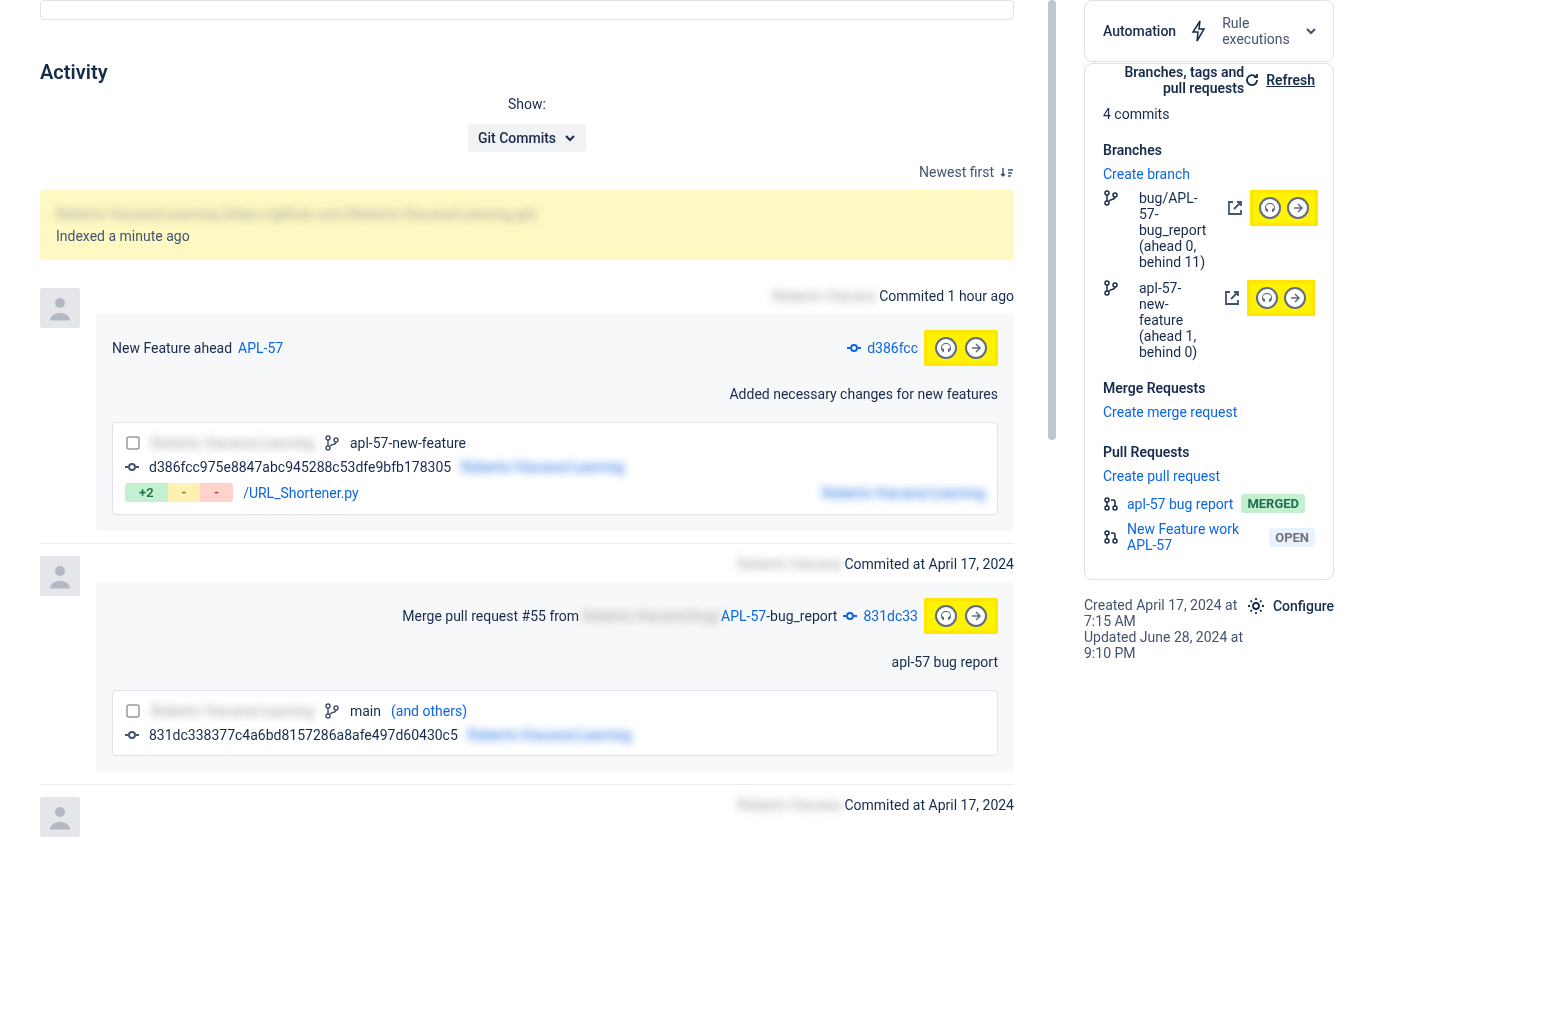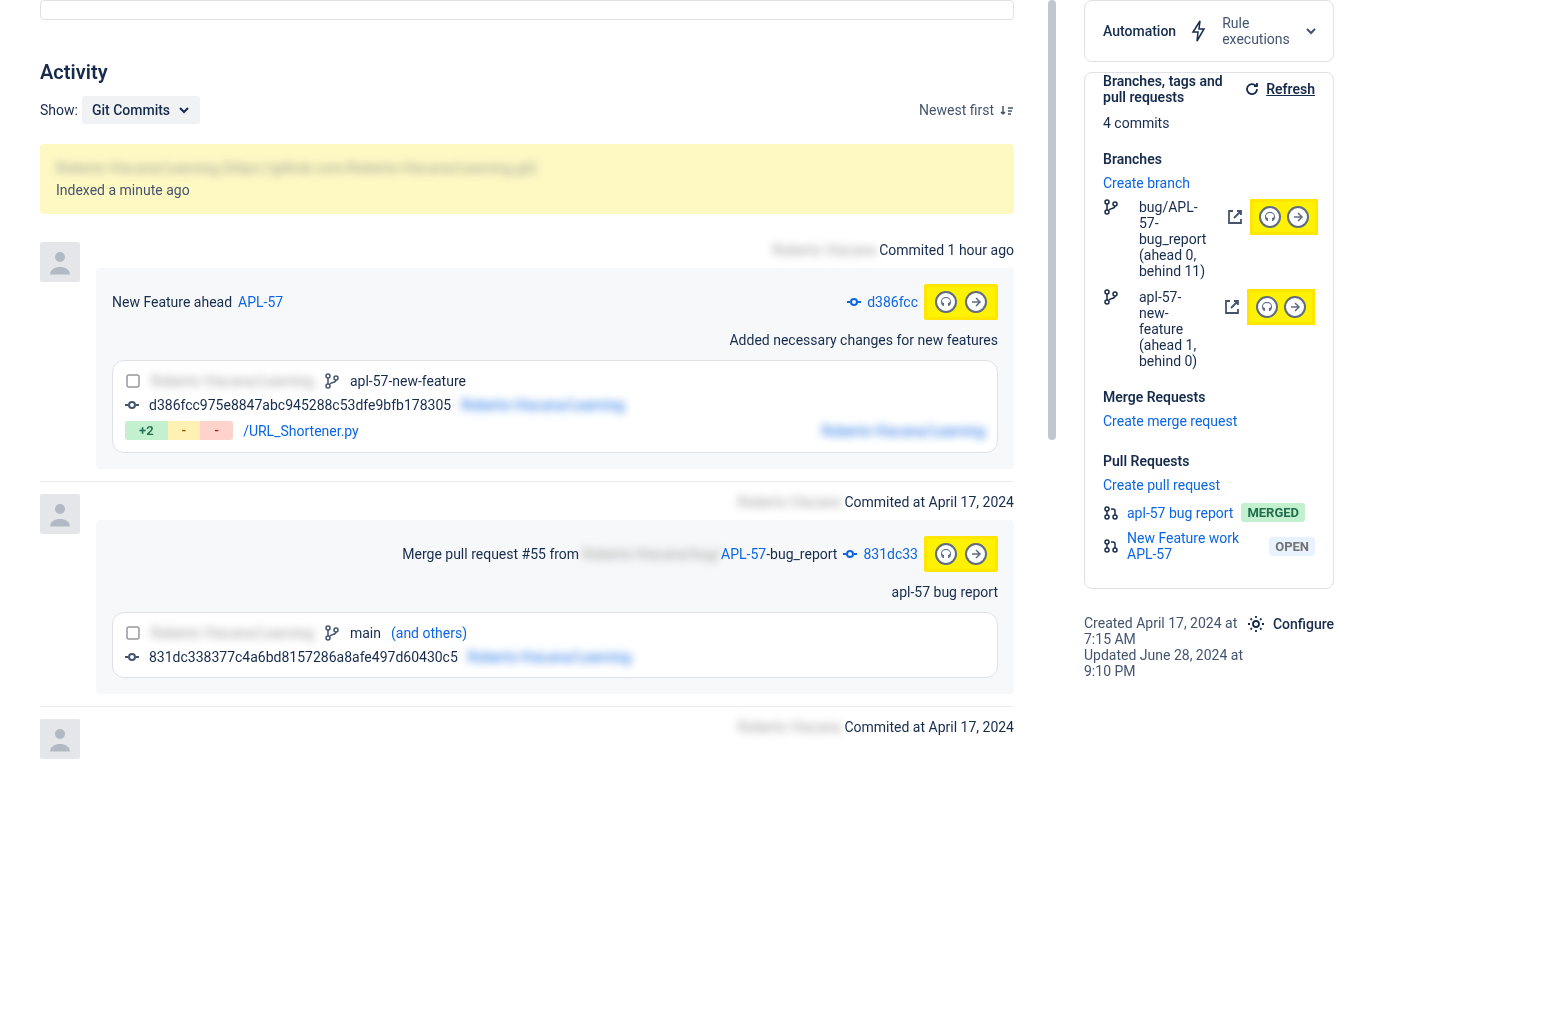--- a/index.html
+++ b/index.html
@@ -2,56 +2,56 @@
 <html><head>
 <meta charset="utf-8">
 <style>
 * { box-sizing: border-box; margin: 0; padding: 0; }
 body { font-family: -apple-system, BlinkMacSystemFont, "Segoe UI", Roboto, sans-serif; background: #fff; color: #172b4d; font-size: 14px; }
 .container { display: flex; gap: 40px; padding: 0 10px; }
 .main-col { flex: 1; min-width: 0; padding: 0 30px; position: relative; }
 .side-col { width: 460px; padding-right: 210px; }
 .card-top { border: 1px solid #dfe1e6; border-radius: 4px; height: 20px; margin-bottom: 40px; margin-left: 0; }
 .activity-title { font-size: 20px; font-weight: 600; color: #172b4d; margin-bottom: 12px; }
-.activity-filter { display: flex; align-items: center; gap: 4px; margin-bottom: 20px; }
+.activity-filter { display: flex; align-items: center; gap: 12px; margin-bottom: 10px; flex-direction: column; }
 .filter-label { color: #172b4d; }
 .filter-select { background: #f1f2f4; border-radius: 3px; padding: 6px 10px; display: flex; align-items: center; gap: 8px; cursor: pointer; }
 .filter-select span { font-weight: 500; }
 .newest { margin-left: auto; color: #44546f; display:flex; align-items:center; gap:6px; }
 .index-block { background: #fef9c3; border-radius: 4px; padding: 16px; margin-bottom: 16px; }
 .blur { filter: blur(4px); color: #999; }
 .index-sub { color: #44546f; margin-top: 6px; }
 .commit-row { display: flex; gap: 16px; padding: 12px 0; border-bottom: 1px solid #ebecf0; text-align: right; }
 .avatar { width: 40px; height: 40px; background: #e4e6ea linear-gradient(to bottom, #e4e6ea 0%, #e4e6ea 100%); border-radius: 2px; flex-shrink: 0; display:flex; align-items:center; justify-content:center; }
 .avatar svg { width: 30px; height:30px; fill:#b3b9c4; }
 .commit-body { flex: 1; }
 .commit-meta { margin-bottom: 10px; }
 .commit-card { background: #f7f8f9; border-radius: 4px; padding: 16px; }
 .commit-title-row { display:flex; align-items:center; gap:6px; }
 .commit-title-row .link { color:#0c66e4; }
 .hash-link { color:#0c66e4; margin-left:auto; display:flex; align-items:center; gap:6px; }
 .highlight-icons { background:#fff200; border:3px solid #ffe600; padding:4px 8px; display:flex; gap:8px; border-radius:2px; }
 .circle-icon { width:22px; height:22px; border:2px solid #5e6c84; border-radius:50%; display:flex; align-items:center; justify-content:center; background:#fff; }
-.commit-desc { margin:12px 0; color:#172b4d; }
-.commit-detail { background:#fff; border:1px solid #dfe1e6; border-radius:12px; padding:12px; }
+.commit-desc { margin:20px 0; color:#172b4d; }
+.commit-detail { background:#fff; border:1px solid #dfe1e6; border-radius:4px; padding:12px; }
 .detail-row { display:flex; align-items:center; gap:10px; flex-wrap:wrap; margin-bottom:8px; }
 .detail-row:last-child { margin-bottom:0; }
 .diff-stats { display:flex; }
 .diff-seg { padding:2px 14px; font-size:13px; font-weight:600; }
 .diff-add { background:#c3f1d0; border-radius:3px 0 0 3px; color:#216e4e; }
 .diff-mod { background:#fff0b3; color:#7f5f01; }
 .diff-del { background:#ffd2cc; border-radius:0 3px 3px 0; color:#ae2a19; }
 .file-link { color:#0c66e4; }
-.side-panel { border:1px solid #dfe1e6; border-radius:8px; margin-bottom:10px; }
+.side-panel { border:1px solid #dfe1e6; border-radius:8px; margin-bottom:1px; }
 .panel-header { padding:14px 18px; display:flex; align-items:center; gap:14px; cursor:pointer; }
 .panel-title { font-weight:500; color:#172b4d; }
 .panel-sub { color:#44546f; }
 .chevron { margin-left:auto; }
 .panel-body { padding:0 18px 18px; }
-.section-title { font-weight:600; margin-bottom:8px; display:flex; align-items:center; }
+.section-title { font-weight:600; margin-bottom:8px; display:flex; align-items:center;text-align:right; }
 .refresh { margin-left:auto; display:flex; align-items:center; gap:6px; color:#172b4d; text-decoration:underline; font-weight:600; }
 .commits-count { margin:10px 0 20px; }
 .sub-heading { font-weight:600; margin-bottom:8px; }
 .link { color:#0c66e4; cursor:pointer; }
 .branch-row { display:flex; align-items:flex-start; gap:20px; margin-bottom:10px; }
 .branch-text { flex:1; }
 .branch-icons { display:flex; gap:6px; align-items:center; }
 .highlight-box { background:#fff200; border:3px solid #ffe600; padding:4px 6px; display:flex; gap:6px; }
 .ext-icon { width:18px; height:18px; }
 .badge { padding:2px 6px; border-radius:3px; font-size:13px; font-weight:700; }

